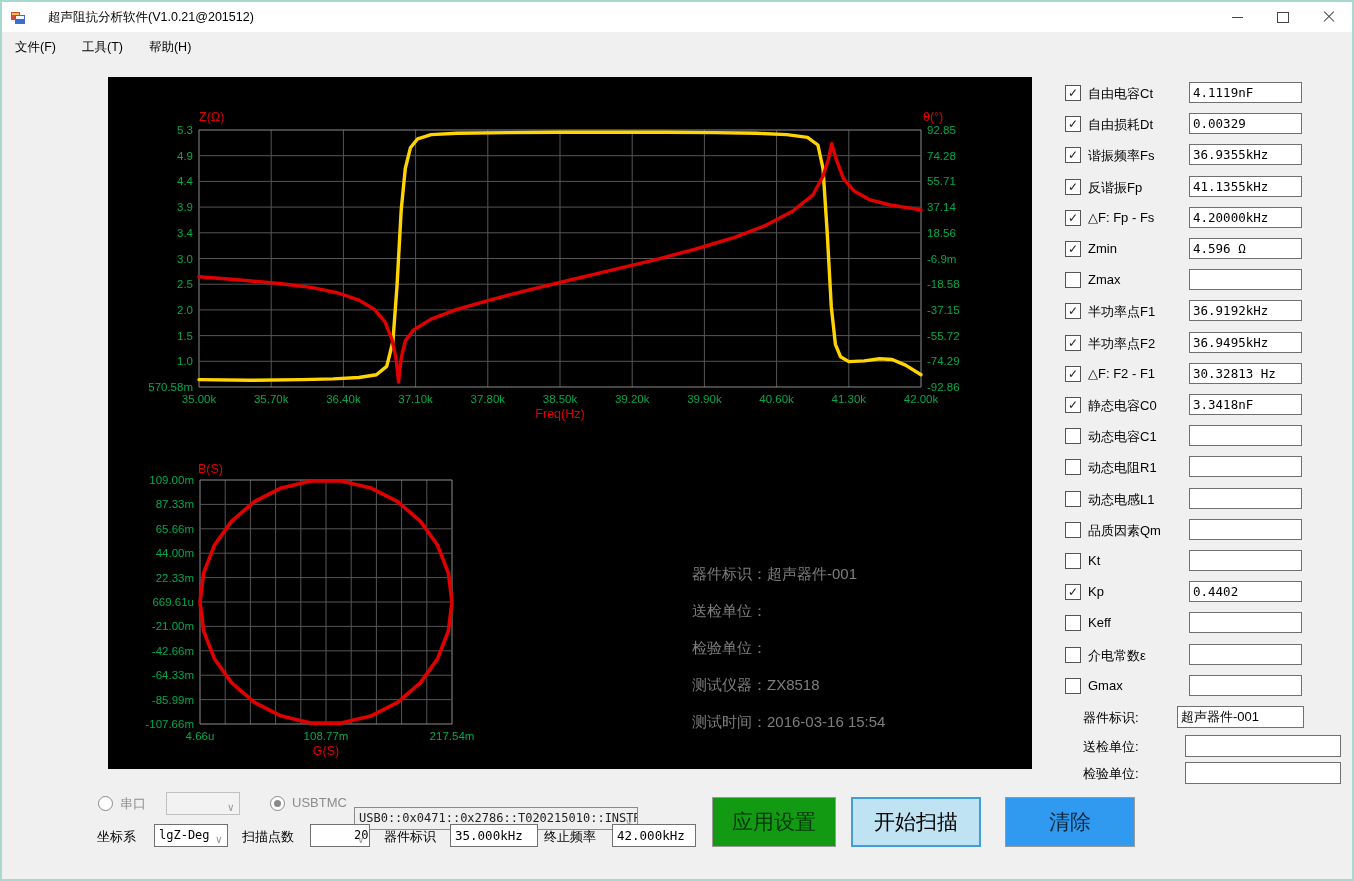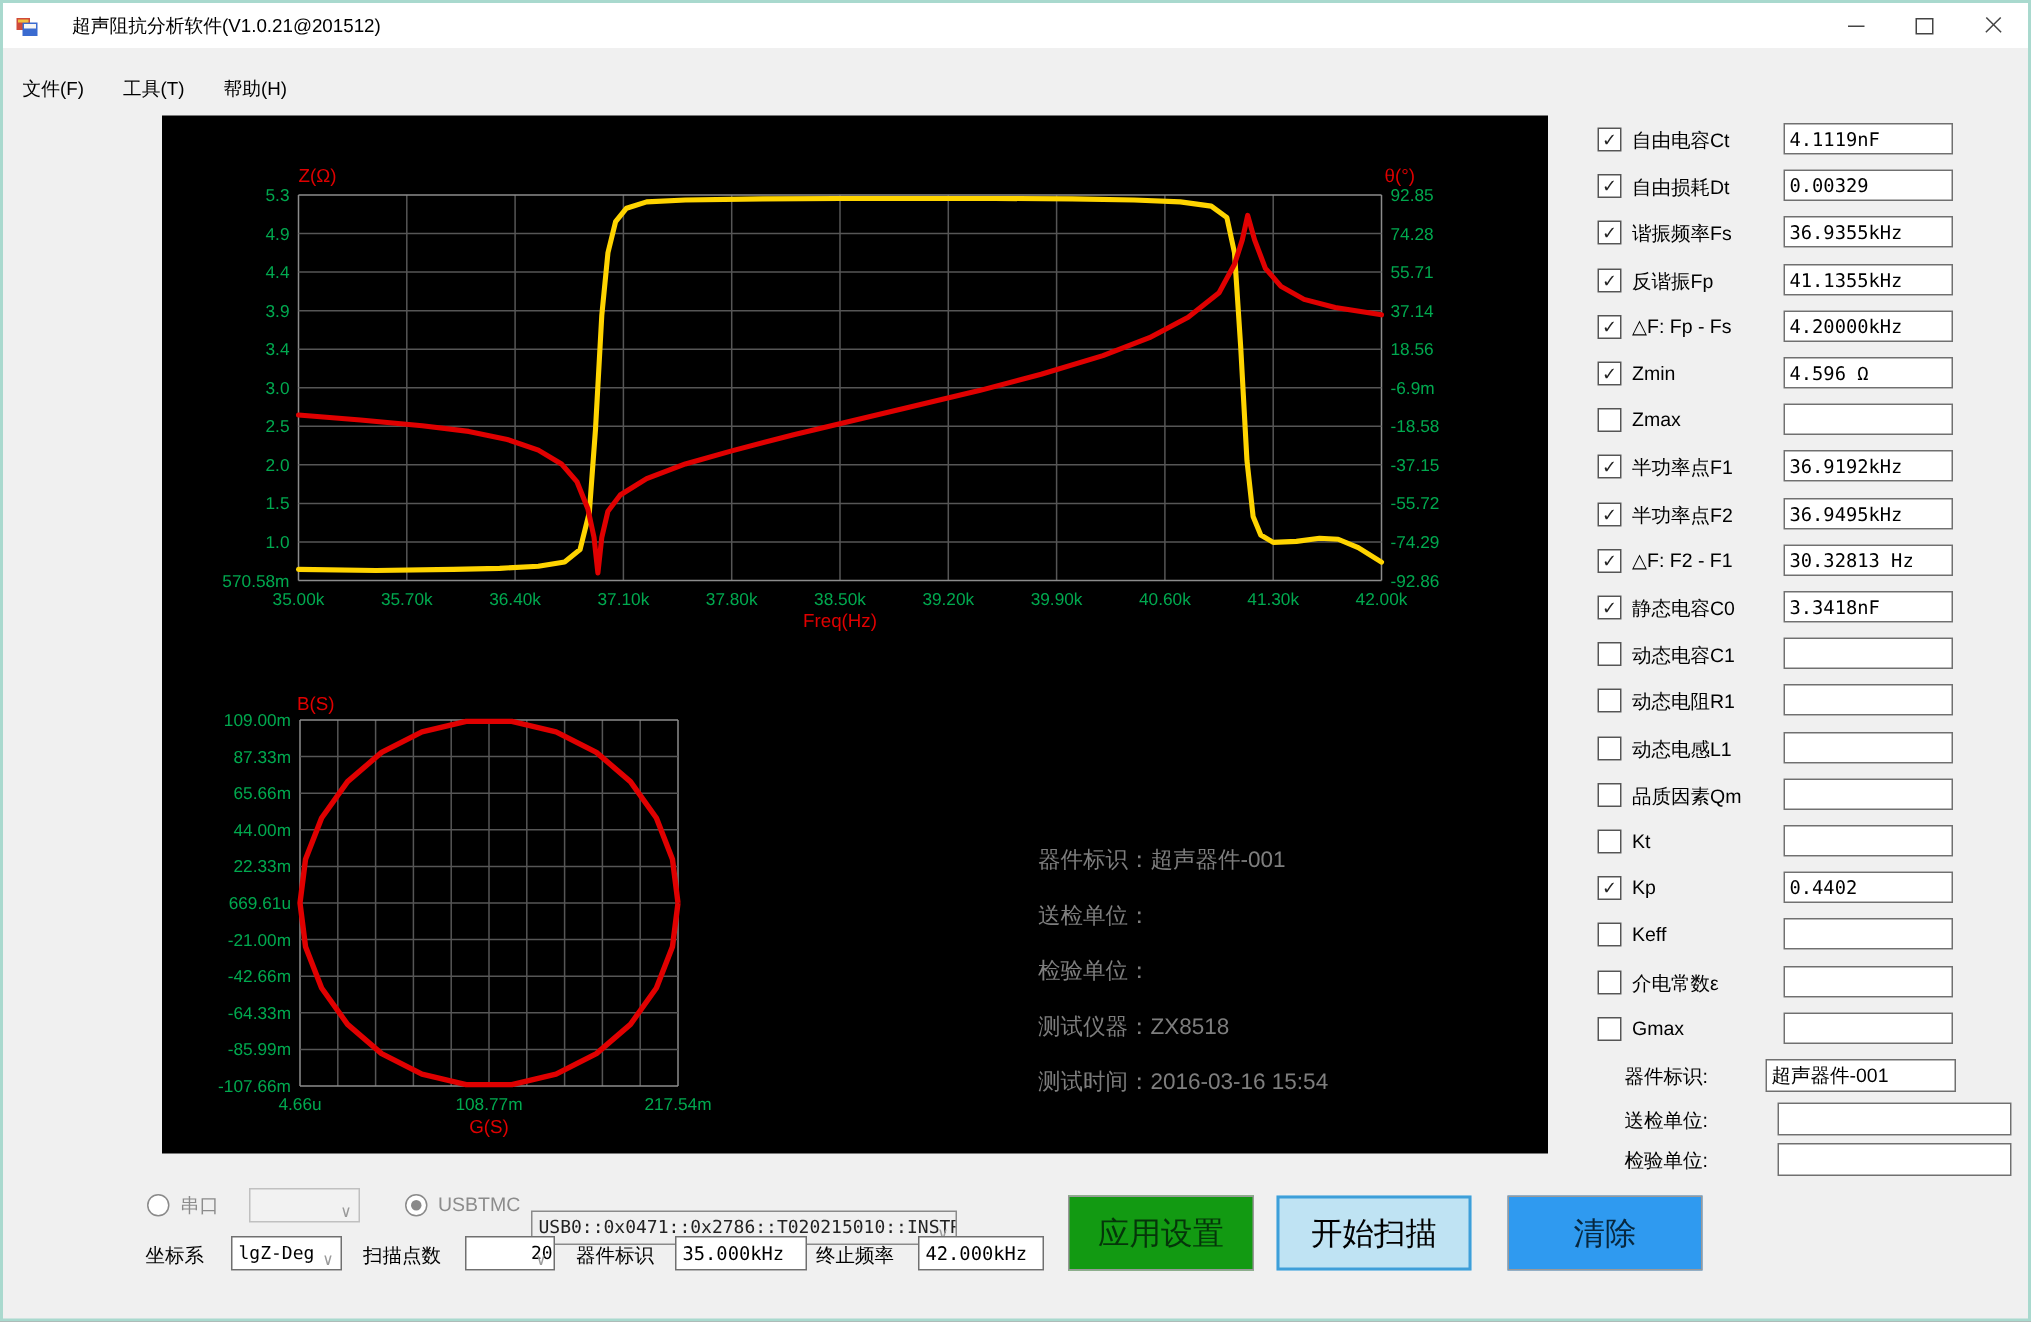--- a/index.html
+++ b/index.html
@@ -10,21 +10,21 @@
   .app-icon{width:16px;height:16px;margin:0 6px 0 8px;position:relative;flex:0 0 auto;}
   .title-text{font-size:12.5px;color:#000;margin-left:16px;}
   .win-controls{margin-left:auto;display:flex;height:100%;}
   .win-btn{width:46px;height:100%;display:flex;align-items:center;justify-content:center;color:#444;}
   .ic-min{width:11px;height:1px;background:#444;display:block;}
   .ic-max{width:10px;height:9px;border:1px solid #444;display:block;}
   .ic-close{position:relative;width:12px;height:12px;display:block;}
   .ic-close::before,.ic-close::after{content:"";position:absolute;left:-1px;top:5px;width:14px;height:1.4px;background:#444;}
   .ic-close::before{transform:rotate(45deg);} .ic-close::after{transform:rotate(-45deg);}
   
-  .menubar{position:absolute;left:0;top:30px;right:0;height:31px;background:#f0f0f0;display:flex;align-items:center;margin-top:12px;}
+  .menubar{position:absolute;left:0;top:30px;right:0;height:31px;background:#f0f0f0;display:flex;align-items:center;}
   .menu-item{font-size:12.5px;color:#000;padding:5px 13px;}
   
   .plot-panel{position:absolute;left:106px;top:75px;width:924px;height:692px;background:#000;}
   .info-overlay{position:absolute;left:584px;top:478px;color:#7e7e7e;font-size:15px;}
   .info-line{height:37px;line-height:37px;white-space:nowrap;}
   
   .right-panel{position:absolute;left:1063px;top:0;width:288px;height:881px;}
   .prow{position:absolute;left:0;height:22px;width:288px;font-size:13px;}
   .cb{position:absolute;left:0;top:3px;width:14px;height:14px;background:#fff;border:1px solid #555;
       font-size:12px;line-height:14px;text-align:center;color:#222;}

